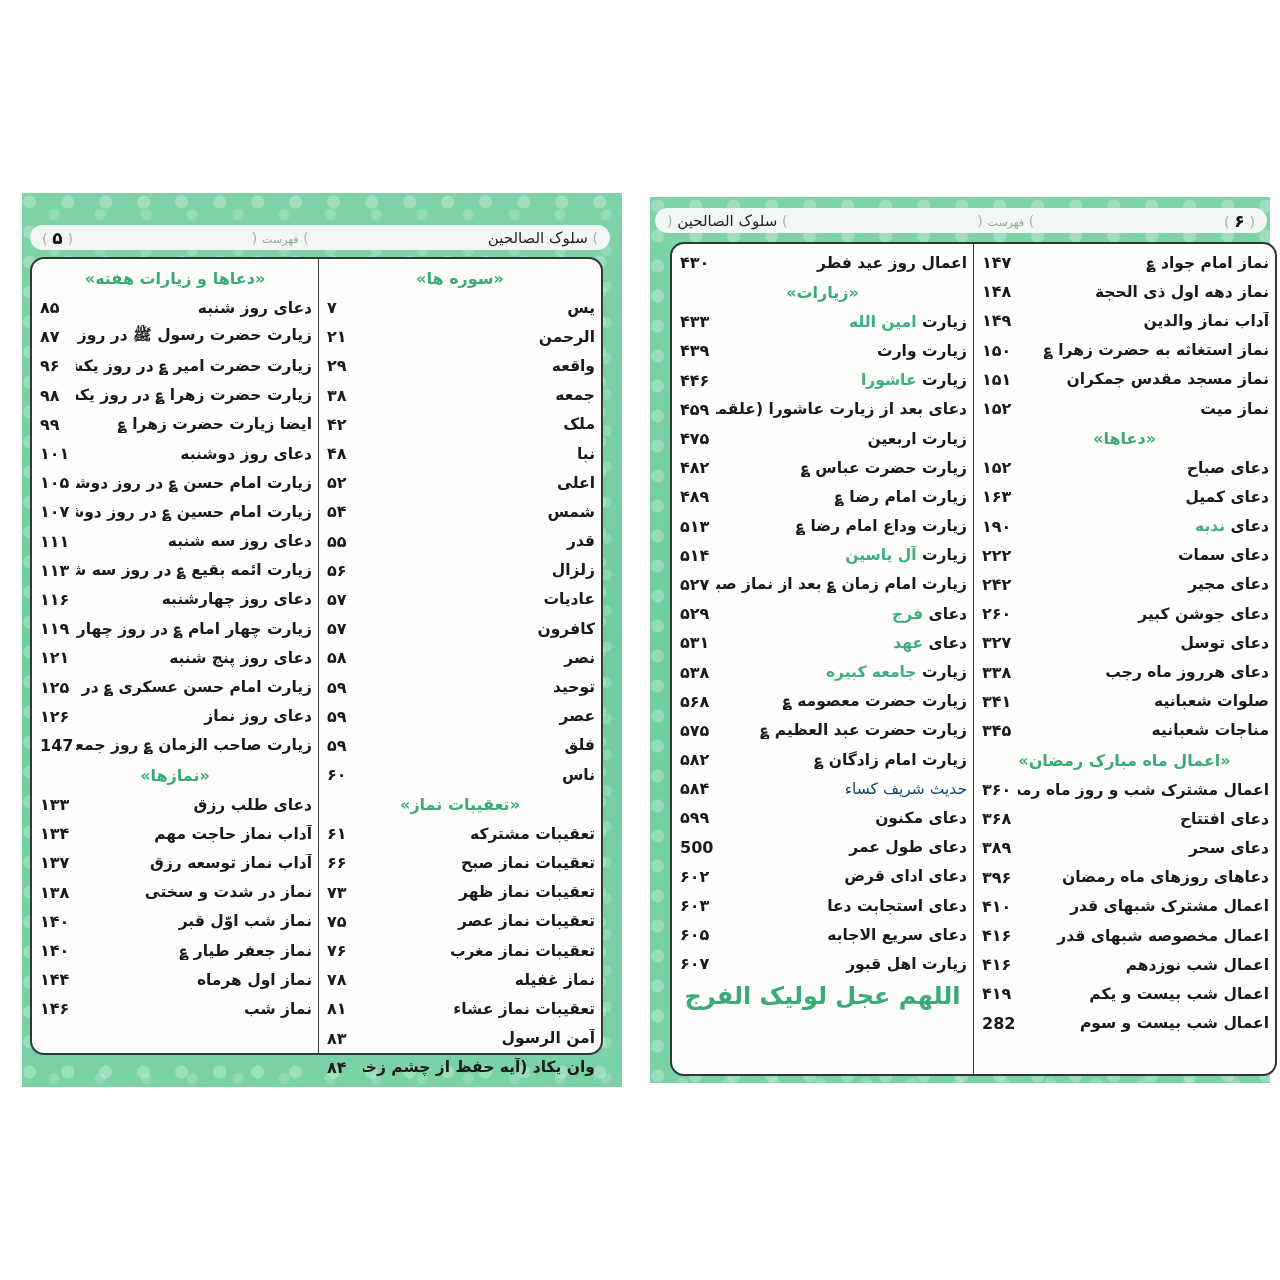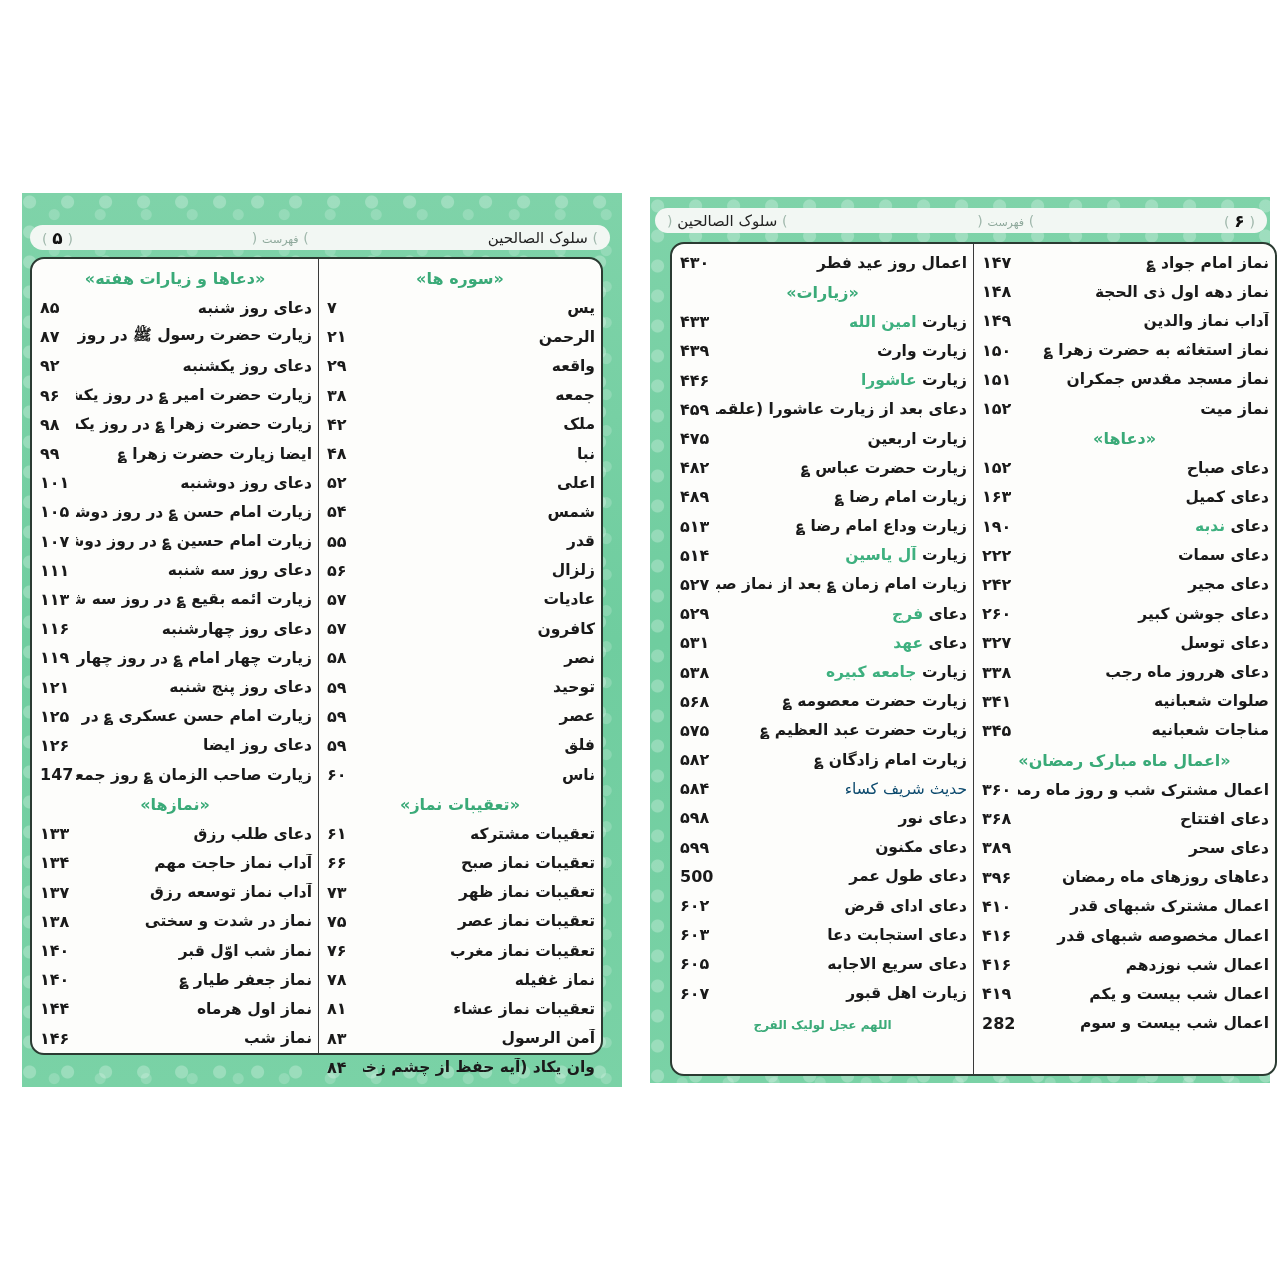--- a/index.html
+++ b/index.html
@@ -70,21 +70,21 @@
     color: #3aaa78;
     font-weight: bold;
     font-size: 16px;
     direction: rtl;
   }
   .footer-phrase {
     height: 34px;
     display: flex; align-items: center; justify-content: center;
     color: #3aaa78;
     font-weight: bold;
-    font-size: 12px;
+    font-size: 24px;
     direction: rtl;
   }
 </style>
 </head>
 <body>
 
 <div class="page" id="left-page">
   <div class="header">
     <span>
       <span class="bracket">(</span>
@@ -111,24 +111,20 @@
         </div>
         <div class="row">
           <span class="num">۸۵</span>
           <span class="title">دعای روز شنبه</span>
         </div>
         <div class="row">
           <span class="num">۸۷</span>
           <span class="title">زیارت حضرت رسول ﷺ در روز شنبه</span>
         </div>
         <div class="row">
-          <span class="num">۹۲</span>
-          <span class="title">دعای روز یکشنبه</span>
-        </div>
-        <div class="row">
           <span class="num">۹۶</span>
           <span class="title">زیارت حضرت امیر ؏ در روز یکشنبه</span>
         </div>
         <div class="row">
           <span class="num">۹۸</span>
           <span class="title">زیارت حضرت زهرا ؏ در روز یکشنبه</span>
         </div>
         <div class="row">
           <span class="num">۹۹</span>
           <span class="title">ایضا زیارت حضرت زهرا ؏</span>
@@ -164,21 +160,21 @@
         <div class="row">
           <span class="num">۱۲۱</span>
           <span class="title">دعای روز پنج شنبه</span>
         </div>
         <div class="row">
           <span class="num">۱۲۵</span>
           <span class="title">زیارت امام حسن عسکری ؏ در روز پنج شنبه</span>
         </div>
         <div class="row">
           <span class="num">۱۲۶</span>
-          <span class="title">دعای روز ایضا</span>
+          <span class="title">دعای روز نماز</span>
         </div>
         <div class="row">
           <span class="num">147</span>
           <span class="title">زیارت صاحب الزمان ؏ روز جمعه</span>
         </div>
         <div class="section-head">
           <span>«</span>
           <span>نمازها</span>
           <span>»</span>
         </div>
@@ -426,24 +422,20 @@
         </div>
         <div class="row">
           <span class="num">۵۸۲</span>
           <span class="title">زیارت امام زادگان ؏</span>
         </div>
         <div class="row">
           <span class="num">۵۸۴</span>
           <span class="title accent-all">حدیث شریف کساء</span>
         </div>
         <div class="row">
-          <span class="num">۵۹۸</span>
-          <span class="title">دعای نور</span>
-        </div>
-        <div class="row">
           <span class="num">۵۹۹</span>
           <span class="title">دعای مکنون</span>
         </div>
         <div class="row">
           <span class="num">500</span>
           <span class="title">دعای طول عمر</span>
         </div>
         <div class="row">
           <span class="num">۶۰۲</span>
           <span class="title">دعای ادای قرض</span>

